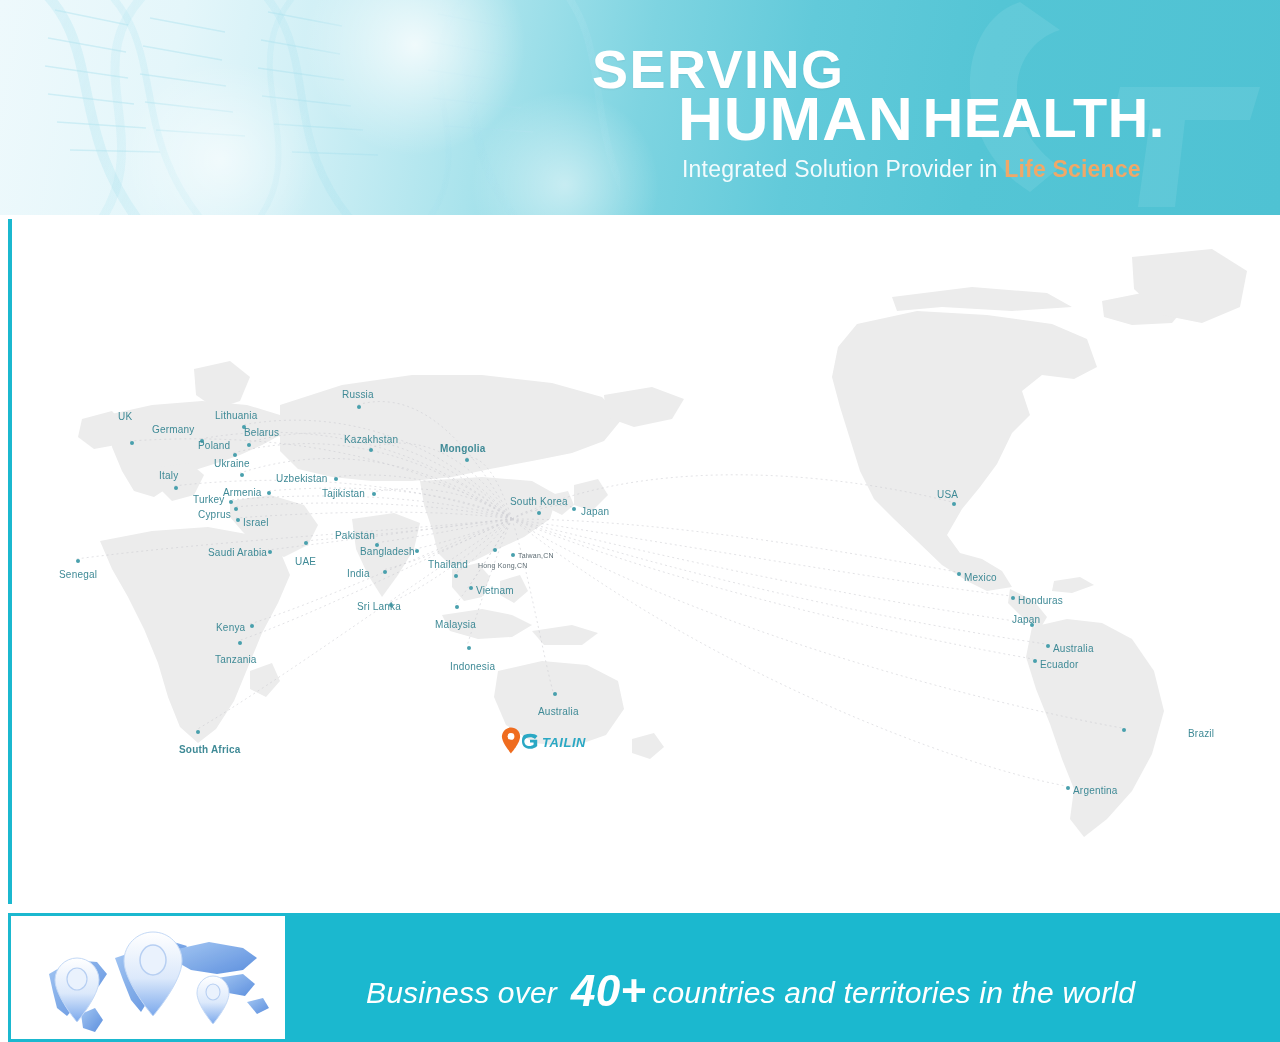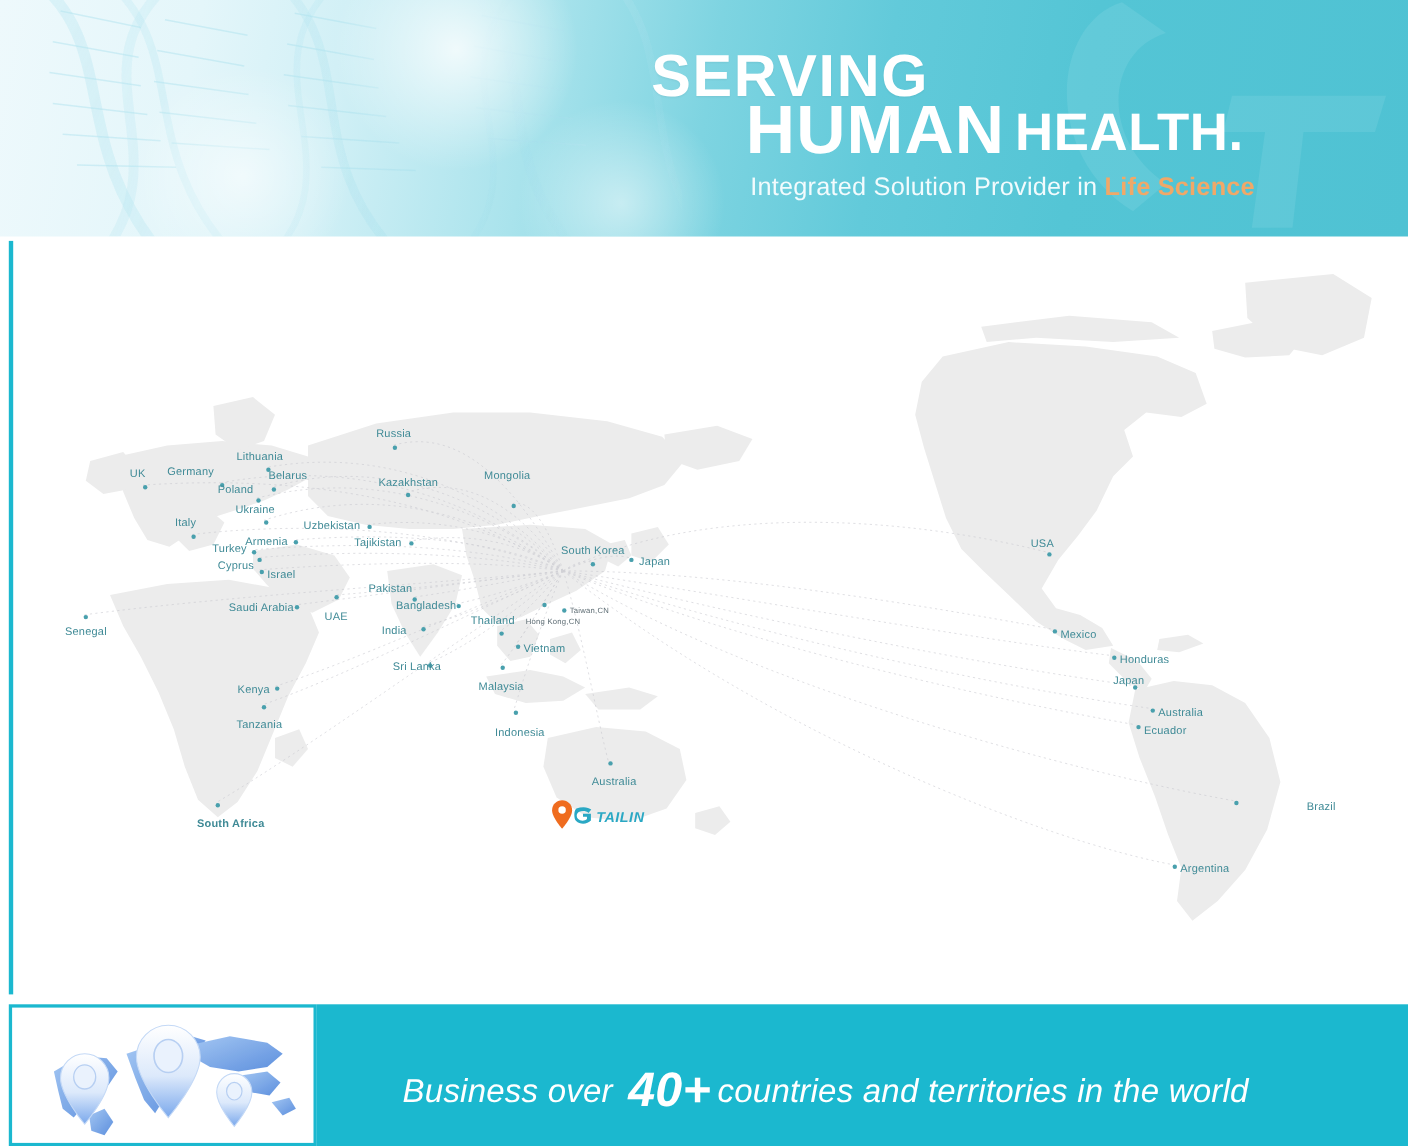--- a/index.html
+++ b/index.html
@@ -32,21 +32,21 @@
 
   .hdr-text { position:absolute; left:0; top:0; width:1280px; height:215px; }
   .serving {
     position:absolute; left:592px; top:42px;
     font-size:54px; font-weight:bold; color:#ffffff; letter-spacing:1.5px;
     line-height:1; text-shadow:0 1px 2px rgba(0,0,0,.06);
   }
   .line2 { position:absolute; left:678px; top:88px; white-space:nowrap;
            line-height:1; }
   .human { font-size:62px; font-weight:bold; color:#ffffff; letter-spacing:1px; }
-  .health { font-size:48px; font-weight:bold; color:#ffffff; letter-spacing:.5px;
+  .health { font-size:56px; font-weight:bold; color:#ffffff; letter-spacing:.5px;
             margin-left:9px; position:relative; top:-3px; }
   .tagline { position:absolute; left:682px; top:156px; font-size:23px;
              color:#f2fbfd; letter-spacing:.2px; white-space:nowrap;
              font-weight:300; }
   .tagline .hl { color:#f0a868; font-weight:bold; }
 
   
   .map-panel {
     position:absolute; left:8px; top:219px; width:1264px; height:685px;
     background:#ffffff; border-left:4px solid #1bb8cf;
@@ -276,37 +276,37 @@
                  C2,7.2 1.6,10.4 3.4,12.4 C5.4,14.6 9.6,14.6 11.6,12.6
                  L11.6,10.4 L8,10.4 L8,7.8 L15.2,7.8 L15.2,14
                  C12,17.6 5,17.8 1.8,14.4 C-0.8,11.6 -0.6,5.4 2,3 Z"></path>
         <text x="20" y="15" font-family="Liberation Sans, sans-serif" font-size="13" font-weight="bold" font-style="italic" letter-spacing="0.5">TAILIN</text>
       </g>
     </svg>
   </div>
 
   <div id="loc-layer">
       <div class="dot" style="left: 118px; top: 222px;"></div>
-      <div class="label" style="left: 106px; top: 207px;">UK</div>
+      <div class="label" style="left: 106px; top: 192px;">UK</div>
       <div class="dot" style="left: 188px; top: 220px;"></div>
       <div class="label" style="left: 140px; top: 205px;">Germany</div>
       <div class="dot" style="left: 230px; top: 206px;"></div>
       <div class="label" style="left: 203px; top: 191px;">Lithuania</div>
       <div class="dot" style="left: 235px; top: 224px;"></div>
       <div class="label" style="left: 232px; top: 208px;">Belarus</div>
       <div class="dot" style="left: 221px; top: 234px;"></div>
       <div class="label" style="left: 186px; top: 221px;">Poland</div>
       <div class="dot" style="left: 228px; top: 254px;"></div>
       <div class="label" style="left: 202px; top: 239px;">Ukraine</div>
       <div class="dot" style="left: 345px; top: 186px;"></div>
       <div class="label" style="left: 330px; top: 170px;">Russia</div>
       <div class="dot" style="left: 357px; top: 229px;"></div>
       <div class="label" style="left: 332px; top: 215px;">Kazakhstan</div>
       <div class="dot" style="left: 453px; top: 239px;"></div>
-      <div class="label" style="left: 428px; top: 208px;">Mongolia</div>
+      <div class="label" style="left: 428px; top: 224px; font-weight: bold;">Mongolia</div>
       <div class="dot" style="left: 162px; top: 267px;"></div>
       <div class="label" style="left: 147px; top: 251px;">Italy</div>
       <div class="dot" style="left: 322px; top: 258px;"></div>
       <div class="label" style="left: 264px; top: 254px;">Uzbekistan</div>
       <div class="dot" style="left: 360px; top: 273px;"></div>
       <div class="label" style="left: 310px; top: 269px;">Tajikistan</div>
       <div class="dot" style="left: 255px; top: 272px;"></div>
       <div class="label" style="left: 211px; top: 268px;">Armenia</div>
       <div class="dot" style="left: 217px; top: 281px;"></div>
       <div class="label" style="left: 181px; top: 275px;">Turkey</div>

